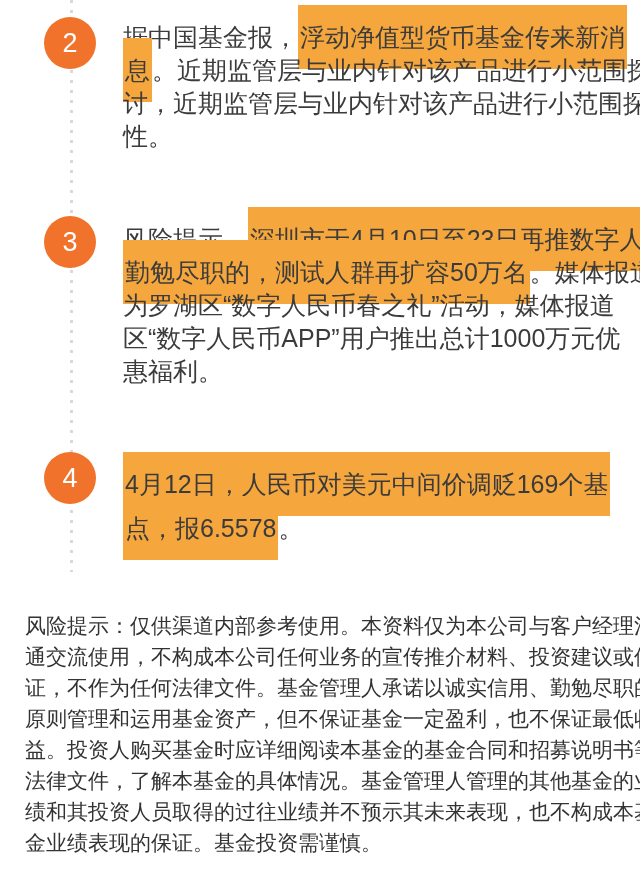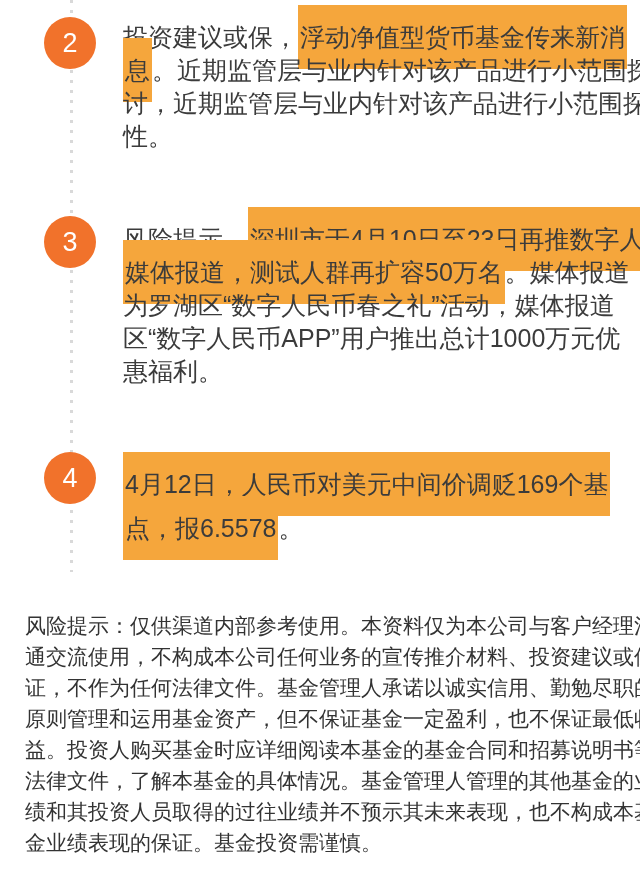--- a/index.html
+++ b/index.html
@@ -54,32 +54,32 @@
 <body>
 
 <div class="page">
 
   <div class="timeline-line"></div>
 
   <div class="badge b2">
     <span>2</span>
   </div>
   <div class="item-text t2">
-    <div class="tline"><span>投资建议或保，</span><span class="hl">浮动净值型货币基金传来新消</span></div>
+    <div class="tline"><span>据中国基金报，</span><span class="hl">浮动净值型货币基金传来新消</span></div>
     <div class="tline"><span class="hl">息</span><span>。近期监管层与业内针对该产品进行小范围探</span></div>
     <div class="tline"><span>讨，近期监管层与业内针对该产品进行小范围探</span></div>
     <div class="tline"><span>性。</span></div>
   </div>
 
   <div class="badge b3">
     <span>3</span>
   </div>
   <div class="item-text t3">
     <div class="tline"><span>风险提示，</span><span class="hl">深圳市于4月10日至23日再推数字人</span></div>
-    <div class="tline"><span class="hl">媒体报道，测试人群再扩容50万名</span><span>。媒体报道</span></div>
+    <div class="tline"><span class="hl">勤勉尽职的，测试人群再扩容50万名</span><span>。媒体报道</span></div>
     <div class="tline"><span>为罗湖区“数字人民币春之礼”活动，媒体报道</span></div>
     <div class="tline"><span>区“数字人民币APP”用户推出总计1000万元优</span></div>
     <div class="tline"><span>惠福利。</span></div>
   </div>
 
   <div class="badge b4">
     <span>4</span>
   </div>
   <div class="item-text t4">
     <div class="tline"><span class="hl">4月12日，人民币对美元中间价调贬169个基</span></div>

